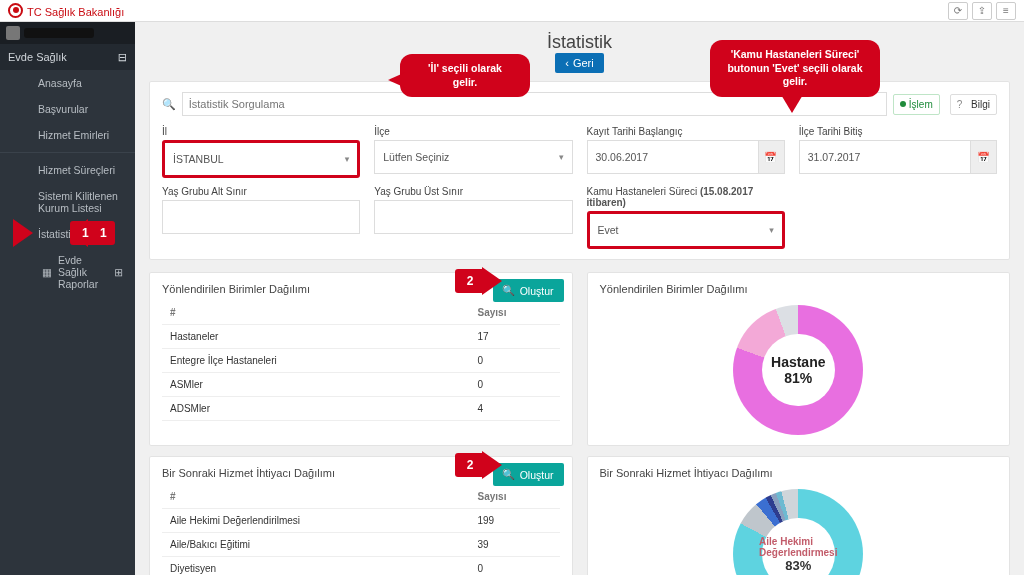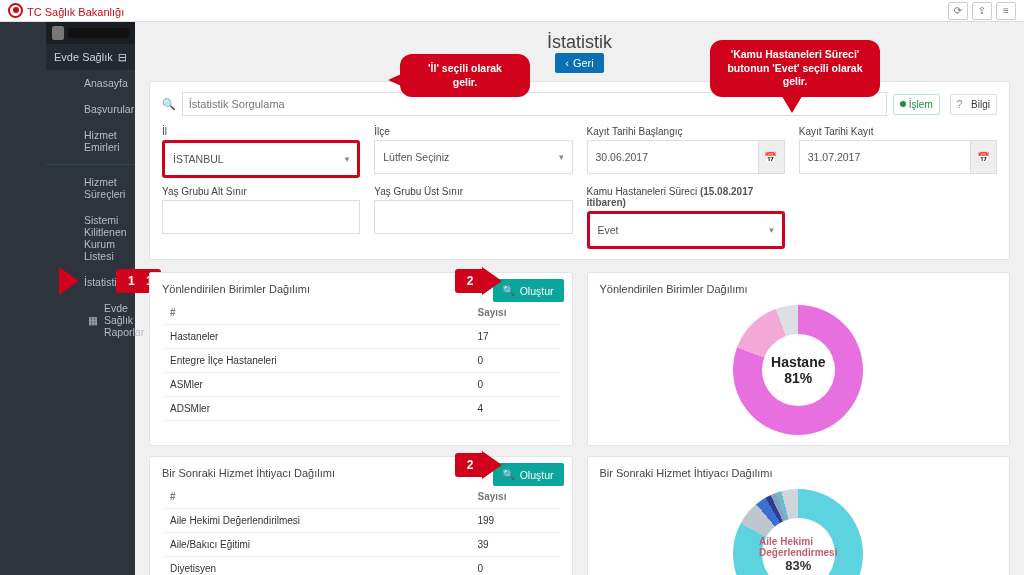--- a/index.html
+++ b/index.html
@@ -8,21 +8,21 @@
   .topbar { height: 22px; background: #fff; border-bottom: 1px solid #ddd; display: flex; align-items: center; padding: 0 8px; justify-content: space-between;}
   .brand { display: flex; align-items: flex-end; gap: 4px;}
   .brand-logo { width: 15px; height: 15px; border: 2px solid #c90b12; border-radius: 50%; position: relative;}
   .brand-logo::before { content:""; position:absolute; width:6px; height:6px; background:#c90b12; border-radius:50%; top:2px; left:3px;}
   .brand-text { color: #c90b12; font-size: 11px; }
   .topbar-right { display:flex; gap:4px;}
   .topbtn { width:20px; height:18px; border:1px solid #ccc; border-radius:2px; display:flex; align-items:center; justify-content:center; background:#fff; font-size:10px; color:#777;}
 
   .shell { display:flex; height: calc(100vh - 22px); }
   
-  .sidebar { width: 135px; background:#2d343c; color:#b7bdc3; display:flex; flex-direction:column;padding-left:46px;}
+  .sidebar { width: 135px; background:#2d343c; color:#b7bdc3; display:flex; flex-direction:column;}
   .sidebar-user { height:22px; background:#1a1e23; display:flex; align-items:center; padding:0 6px; gap:4px;}
   .avatar { width:14px; height:14px; background:#777; border-radius:2px;}
   .userbox { width:70px; height:10px; background:#111; border-radius:3px;}
   .sb-head { background:#232930; color:#cfd4d9; height:26px; display:flex; align-items:center; justify-content:space-between; padding:0 8px; font-size:11px;}
   .sb-item { padding:7px 12px 7px 18px; font-size:10.5px; display:flex; align-items:center; gap:6px; position:relative; color:#b7bdc3;margin-left:20px;}
   .sb-sub { padding-left:22px; }
   .sb-sep { height:1px; background:#3a424b; margin:4px 0;}
   
   .main { flex:1; padding:10px 14px; overflow:auto; position:relative;}
   .page-head { display:flex; justify-content:space-between; align-items:center; margin-bottom:8px;flex-direction:column;}
@@ -168,21 +168,21 @@
             </div>
         </div>
         <div class="fld">
           <label>Kayıt Tarihi Başlangıç</label>
           <div class="ctrl date">
               <span>30.06.2017</span>
               <span class="cal">📅</span>
             </div>
         </div>
         <div class="fld">
-          <label>Kayıt Tarihi Kayıt</label>
+          <label>İlçe Tarihi Bitiş</label>
           <div class="ctrl date">
               <span>31.07.2017</span>
               <span class="cal">📅</span>
             </div>
         </div>
 
         <div class="fld">
           <label>Yaş Grubu Alt Sınır</label>
           <div class="ctrl">
               <span></span>

